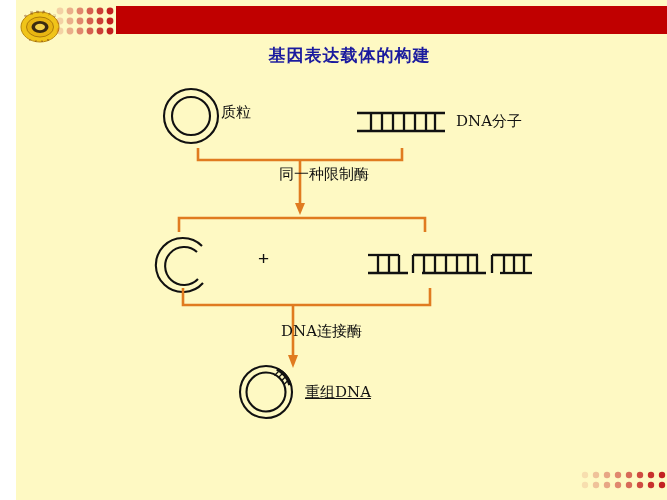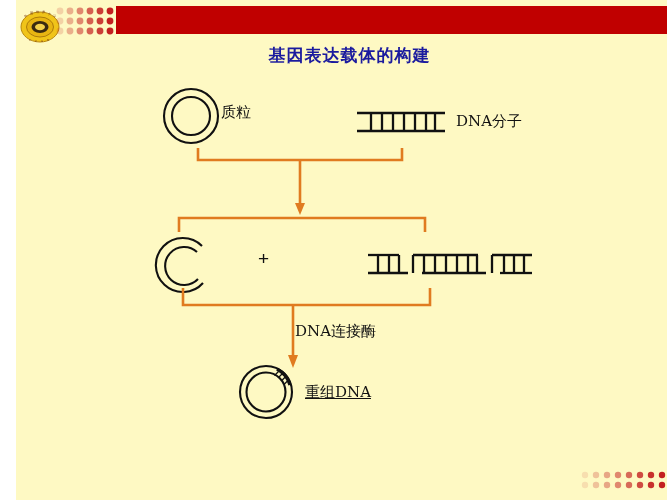--- a/index.html
+++ b/index.html
@@ -93,21 +93,21 @@
     width: 667px;
     height: 500px;
     pointer-events: none;
   }
 
   
   #label-plasmid      { left: 205px; top: 103px; }
   #label-dna          { left: 440px; top: 112px; text-align: right; }
   #label-enzyme       { left: 263px; top: 165px; }
   #label-plus         { left: 242px; top: 248px; }
-  #label-ligase       { left: 265px; top: 322px; margin-left: 14px; }
+  #label-ligase       { left: 265px; top: 322px; }
   #label-recombinant  { left: 289px; top: 383px; text-decoration: underline; }
 </style>
 </head>
 <body>
 
 <div id="slide">
 
   <div id="header-band"></div>
 
   <div id="header-logo">
@@ -237,20 +237,21 @@
         <line x1="269.8" y1="376.5" x2="265.8" y2="380.5"></line>
         <line x1="272.2" y1="380.2" x2="268.2" y2="384.2"></line>
       </g>
     </g>
   </svg>
 
   <div class="cn-label" id="label-plasmid">质粒</div>
 
   <div class="cn-label" id="label-dna">DNA分子</div>
 
+  <div class="cn-label" id="label-enzyme">同一种限制酶</div>
 
   <div class="plus-sign" id="label-plus">+</div>
 
   <div class="cn-label" id="label-ligase">DNA连接酶</div>
 
   <div class="cn-label" id="label-recombinant">重组DNA</div>
 
   <div id="footer-dots">
     <svg width="100" height="20" viewBox="0 0 100 20">
       <g fill="#c32020">

